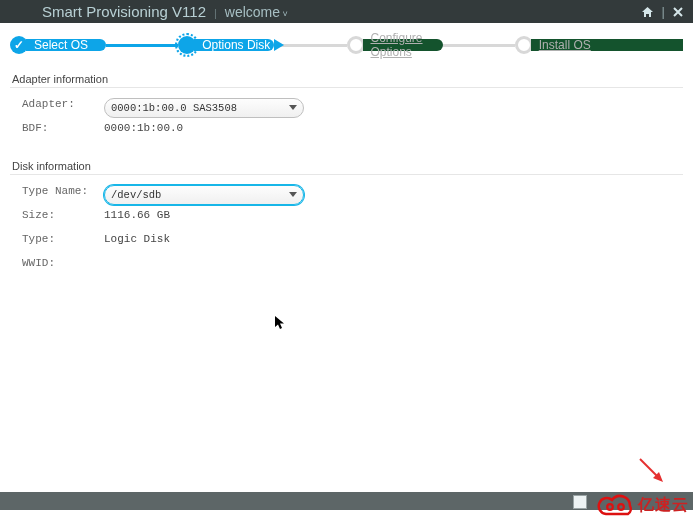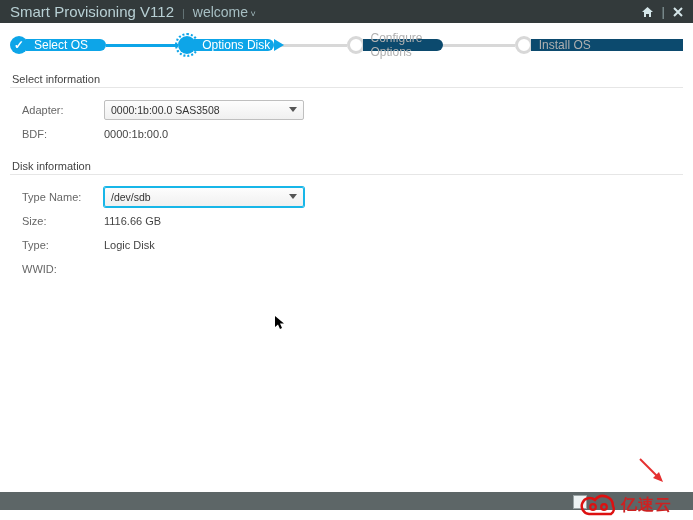--- a/index.html
+++ b/index.html
@@ -2,21 +2,21 @@
 <html><head>
 <meta charset="utf-8">
 <style>
   * { box-sizing: border-box; margin: 0; padding: 0; }
   html, body { width: 693px; height: 520px; font-family: Arial, Helvetica, sans-serif; background: #fff; overflow: hidden; }
   .header {
     height: 23px; background: #333a3b; color: #c9dde1; display: flex; align-items: center;
     padding: 0 10px; font-size: 13px; justify-content: space-between;
   }
   .header-left { display: flex; align-items: baseline; gap: 8px; }
-  .app-title { font-size: 15px; font-weight: 300; color: #b8d0d4; }
+  .app-title { font-size: 15px; font-weight: 300; color: #b8d0d4; margin-left: 32px; }
   .sep { color: #6a7a7c; font-size: 11px; }
   .welcome { font-size: 14px; color: #a7bfc3; cursor: pointer; }
   .welcome::after { content: " ˅"; font-size: 9px; }
   .header-right { display: flex; align-items: center; gap: 8px; color: #d5e6e9; font-size: 13px; }
   .home-icon, .close-icon { cursor: pointer; display: inline-flex; align-items: center; }
   .divider-v { color: #8ea1a4; }
   .content { padding: 8px 10px 0 10px; }
 
   
   .stepper { display: flex; align-items: center; height: 28px; margin-bottom: 14px; }
@@ -27,47 +27,47 @@
   .step .connector { height: 3px; flex: 1; }
   .step.done .circle { background: #0da5e8; }
   .step.done .bar { background: #0da5e8; }
   .step.done .connector { background: #0da5e8; }
   .step.active .circle { background: #0da5e8; position: relative; }
   .step.active .circle::before { content: ""; position: absolute; inset: -3px; border: 2px dotted #0da5e8; border-radius: 50%; }
   .step.active .bar { background: #0da5e8; position: relative; }
   .step.active .bar::after { content: ""; position: absolute; right: -10px; top: 0; border-left: 10px solid #0da5e8; border-top: 6px solid transparent; border-bottom: 6px solid transparent; }
   .step.active .connector { background: #d8d8d8; }
   .step.pending .circle { background: #fff; border: 3px solid #d8d8d8; }
-  .step.pending .bar { background: #0c4a6e; color: #b0b0b0; }
+  .step.pending .bar { background: #14532d; color: #b0b0b0; text-decoration: underline; }
   .step.pending .connector { background: #d8d8d8; }
   .checkmark { color: #fff; font-size: 12px; font-weight: bold; }
 
   
   .section-title { font-size: 11px; color: #444; margin-bottom: 2px; margin-left: 2px; }
   .section-body { border-top: 1px solid #e6e6e6; padding: 10px 0 6px 12px; margin-bottom: 8px; }
-  .row { display: flex; align-items: center; height: 24px; font-size: 11px; color: #555; }
+  .row { display: flex; height: 24px; font-size: 11px; color: #555; font-family: Liberation Mono, monospace; }
   .row .label { width: 82px; flex: 0 0 82px; color: #666; }
   .row .value { color: #444; }
   .dropdown {
     width: 200px; height: 20px; border: 1px solid #bfbfbf; background: linear-gradient(#fdfdfd,#f0f0f0);
-    border-radius: 2px; display: flex; align-items: center; padding: 0 6px; font-size: 10.5px; color: #333;
+    border-radius: 10px; display: flex; align-items: center; padding: 0 6px; font-size: 10.5px; color: #333;
     position: relative; cursor: pointer;
   }
   .dropdown .caret { position: absolute; right: 6px; top: 6px; border-left: 4px solid transparent; border-right: 4px solid transparent; border-top: 5px solid #555; }
   .dropdown.highlight { border: 1px solid #17b6e8; box-shadow: 0 0 0 1px #17b6e8; }
 
   
   .cursor { position: absolute; left: 275px; top: 316px; pointer-events: none; }
 
   
   .footer-bar { position: absolute; left: 0; bottom: 10px; height: 18px; width: 693px; background: #5d6667; }
   .footer-box { position: absolute; right: 106px; bottom: 11px; width: 14px; height: 14px; border: 1px solid #9aa4a5; background: #eef3f4; }
 
   
-  .overlay-logo { position: absolute; right: 21px; bottom: 2px; display: flex; align-items: center; gap: 2px; }
+  .overlay-logo { position: absolute; right: 4px; bottom: 2px; display: flex; align-items: center; gap: 2px; }
   .overlay-logo svg { display: block; }
   .overlay-text { font-size: 16px; font-weight: 700; color: #c22; letter-spacing: 1px; }
   .arrow { position: absolute; right: 28px; bottom: 36px; }
 </style>
 </head>
 <body>
 
 <div class="header">
   <div class="header-left">
     <span class="app-title">Smart Provisioning V112</span>
@@ -109,21 +109,21 @@
       <div class="bar">Configure Options</div>
       <div class="connector"></div>
     </div>
     <div class="step pending">
       <div class="circle"></div>
       <div class="bar tail">Install OS</div>
     </div>
   </div>
 
   <div>
-    <div class="section-title">Select information</div>
+    <div class="section-title">Adapter information</div>
     <div class="section-body">
       <div class="row">
         <span class="label">Adapter:</span>
         <div class="dropdown">
           <span>0000:1b:00.0   SAS3508</span>
           <span class="caret"></span>
         </div>
       </div>
       <div class="row">
         <span class="label">BDF:</span>

